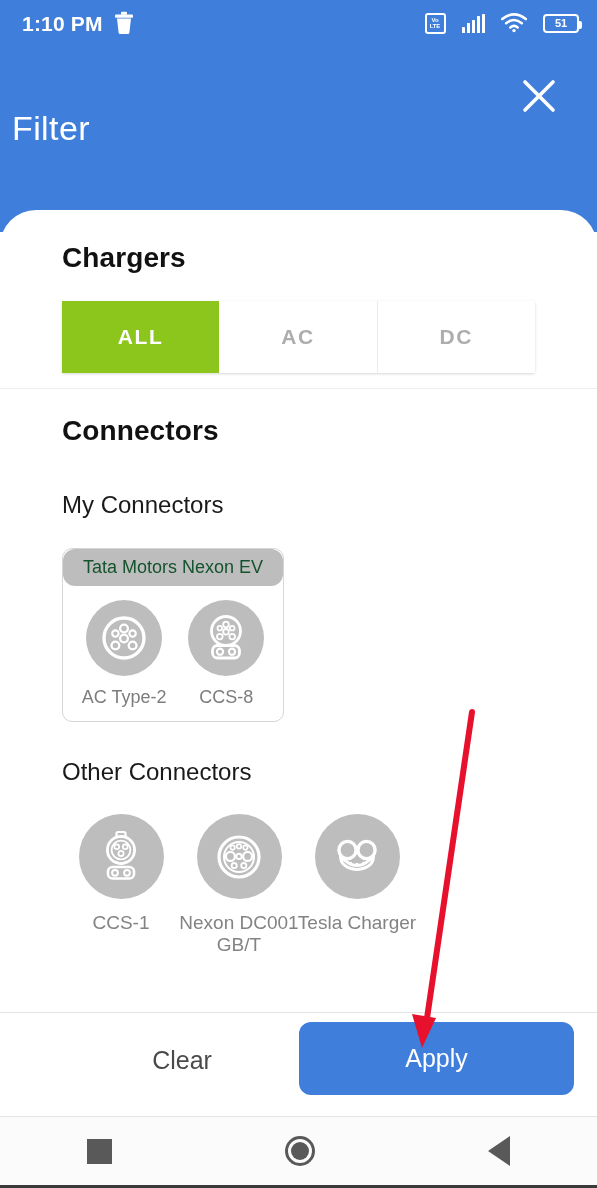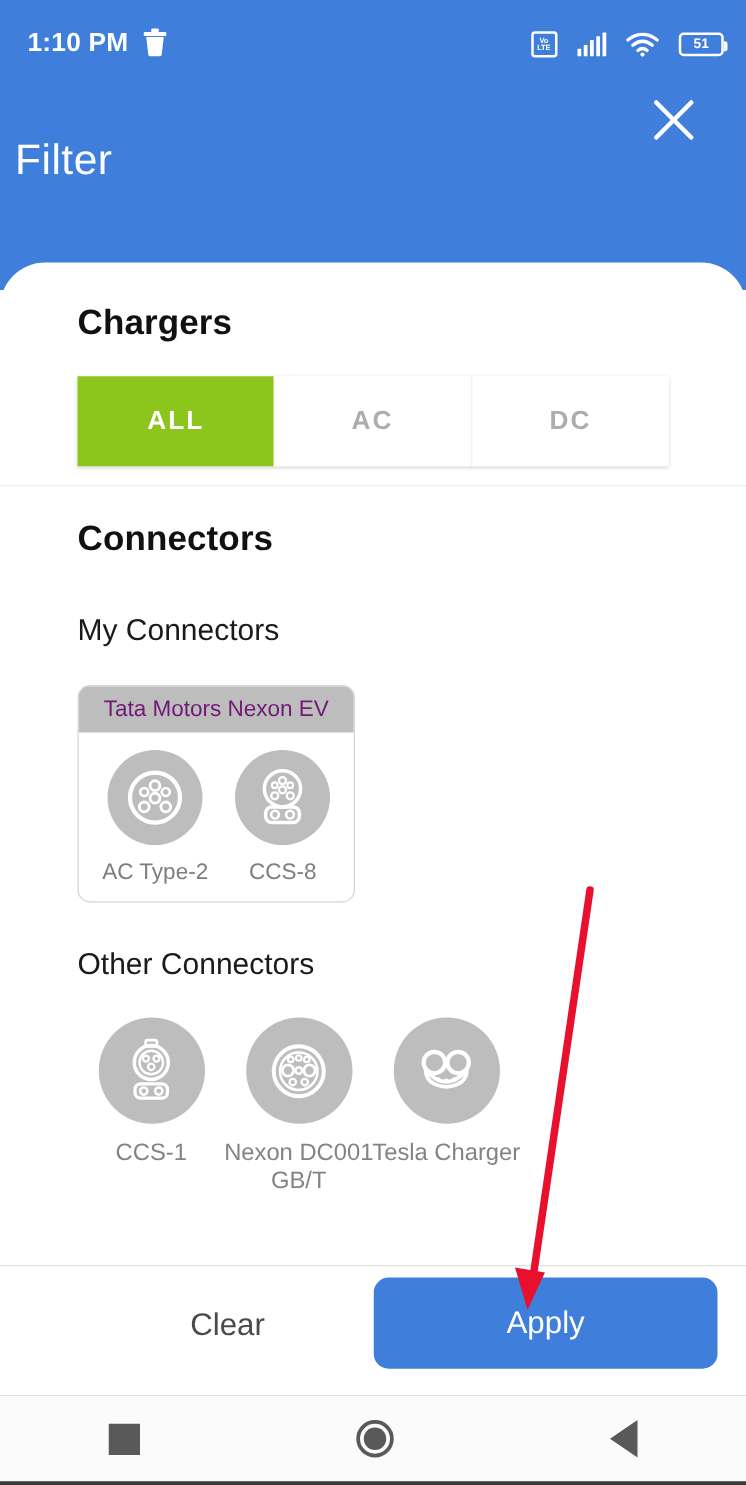--- a/index.html
+++ b/index.html
@@ -29,21 +29,21 @@
     background: #3f7fdb;
   }
 
   
   .status-bar {
     position: absolute;
     left: 0; top: 0;
     width: 597px;
     height: 46px;
     display: flex;
-    align-items: flex-end;
+    align-items: center;
     padding: 0 18px 0 22px;
     color: #ffffff;
   }
   .status-left {
     display: flex;
     align-items: center;
     gap: 11px;
   }
   .status-time {
     font-size: 21px;
@@ -228,25 +228,26 @@
   .vehicle-card {
     margin-top: 29px;
     width: 222px;
     border: 1px solid #d6d6d6;
     border-radius: 10px;
     overflow: hidden;
     background: #ffffff;
   }
   .vehicle-card-header {
     background: #bdbdbd;
-    color: #701a75;
+    color: #14532d;
     font-size: 18px;
     text-align: center;
     padding: 9px 4px 8px 4px;
     line-height: 1.1;
+    border-radius: 12px;
   }
   .vehicle-card-body {
     display: flex;
     justify-content: space-around;
     padding: 14px 8px 14px 8px;
   }
 
   .connector {
     display: flex;
     flex-direction: column;

